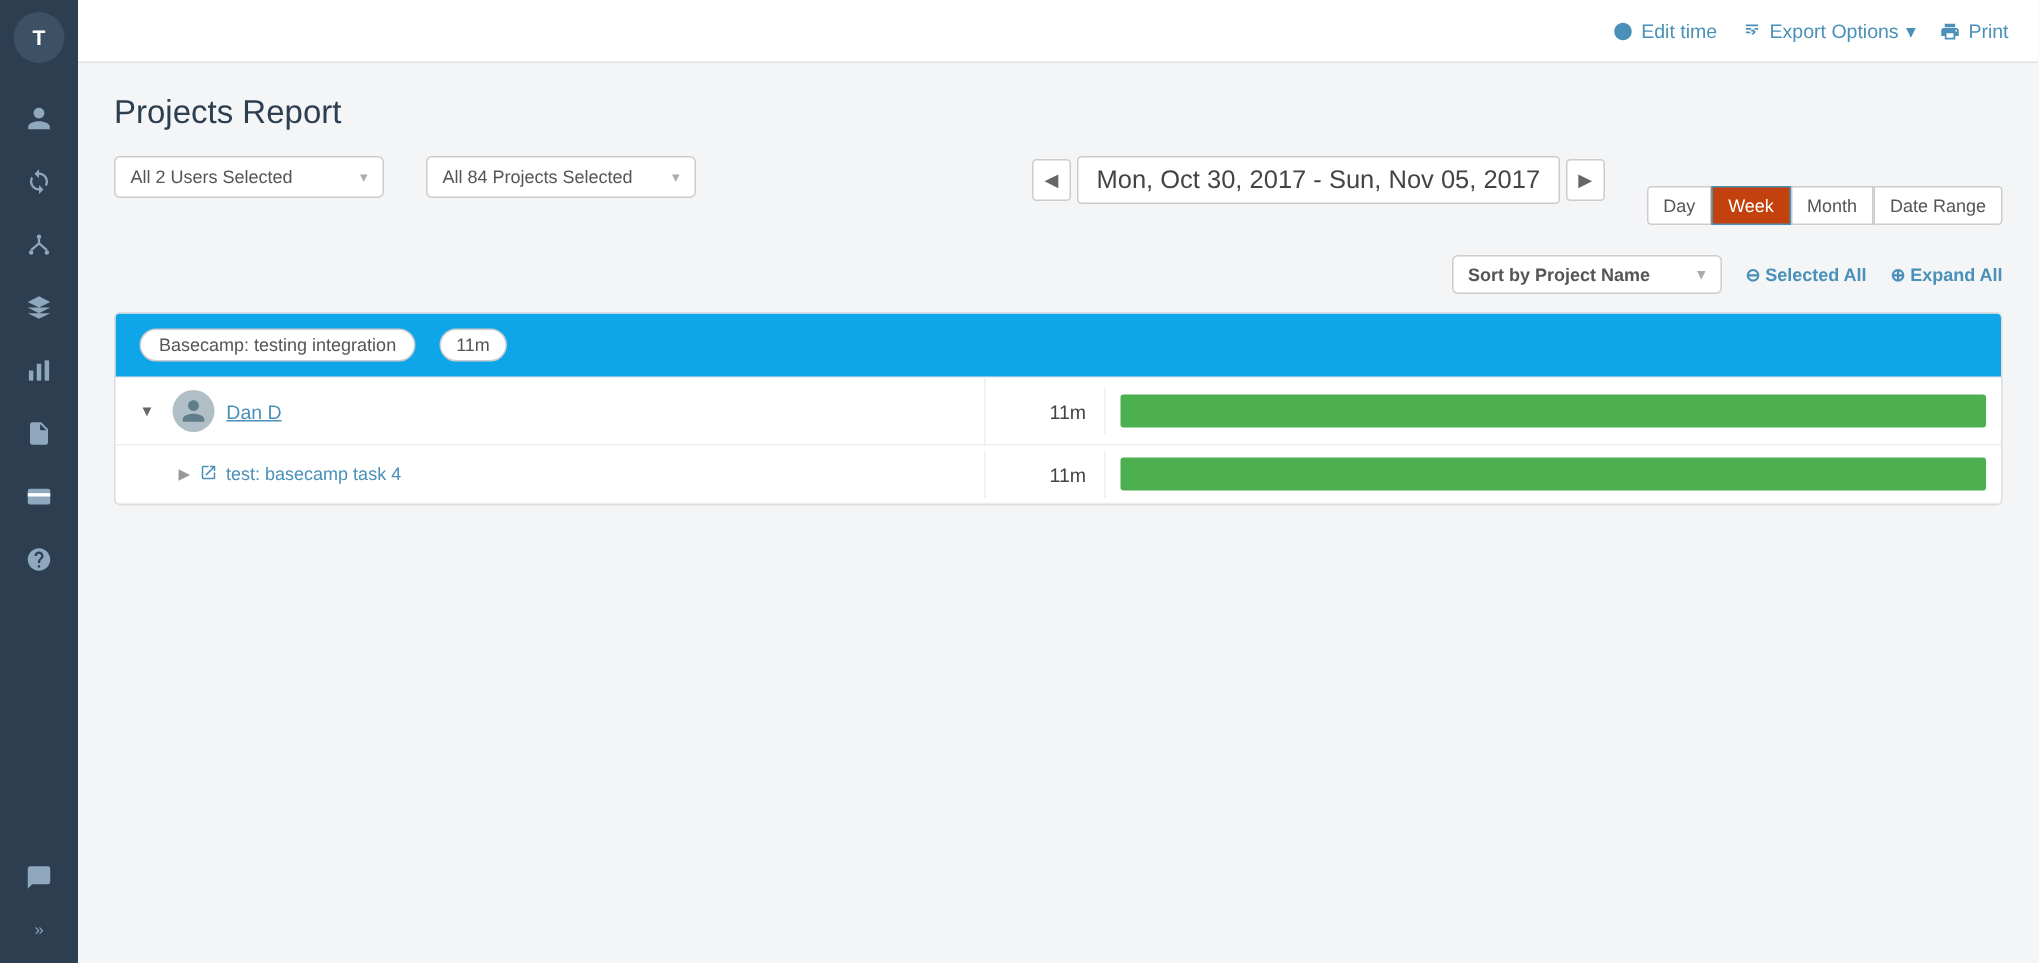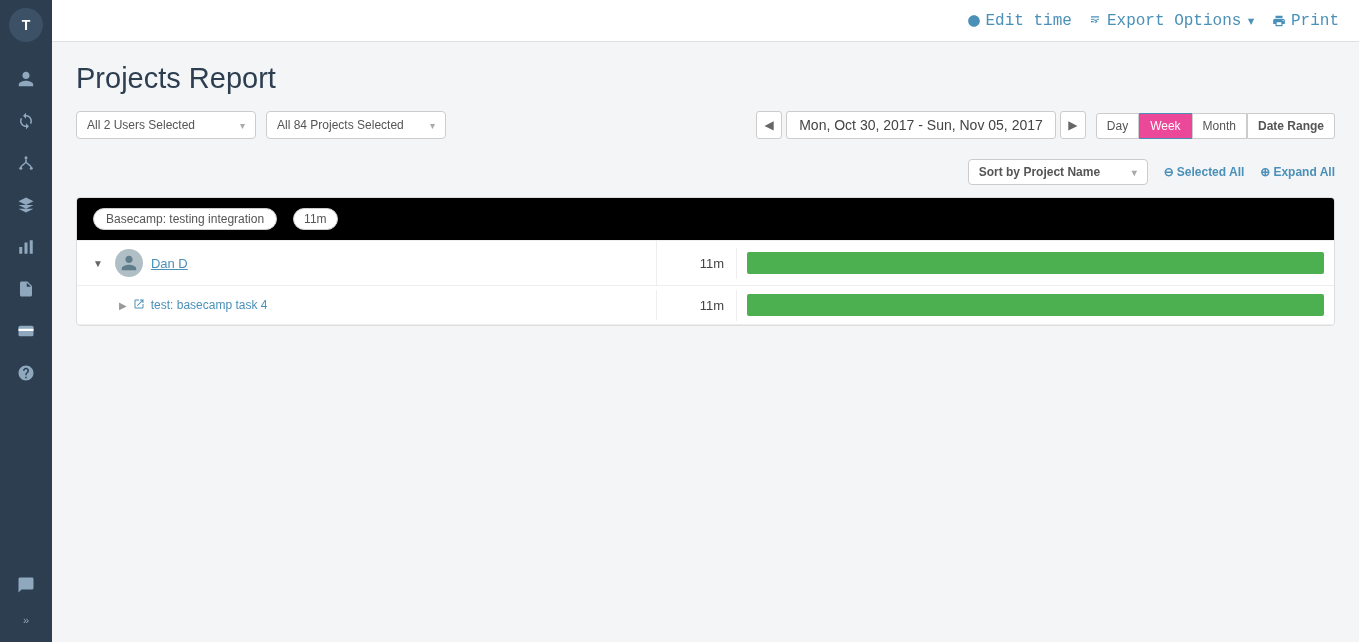--- a/index.html
+++ b/index.html
@@ -56,43 +56,43 @@
       display: flex;
       align-items: center;
       justify-content: flex-end;
       padding: 0 20px;
       height: 42px;
       border-bottom: 1px solid #e0e0e0;
       gap: 16px;
     }
     .topbar-action {
       display: flex; align-items: center; gap: 5px;
-      color: #4a90b8; font-size: 16px; cursor: pointer; font-family: Liberation Mono, monospace;
+      color: #4a90b8; font-size: 13px; cursor: pointer;
     }
     .topbar-action svg { width: 14px; height: 14px; }
 
     
     .content {
       flex: 1;
       padding: 20px 24px;
       overflow-y: auto;
     }
 
     .page-title {
-      font-size: 29px;
+      font-size: 22px;
       font-weight: 500;
       color: #2c3e50;
       margin-bottom: 16px;
     }
 
     
     .filter-bar {
       display: flex;
-      align-items: flex-end;
-      gap: 10px;
+      align-items: flex-start;
+      gap: 28px;
       margin-bottom: 20px;
       flex-wrap: wrap;
     }
 
     .select-dropdown {
       display: flex;
       align-items: center;
       background: #fff;
       border: 1px solid #ccc;
       border-radius: 4px;
@@ -108,32 +108,32 @@
     .date-nav {
       display: flex; align-items: center; gap: 4px; margin-left: auto;
     }
     .date-nav-btn {
       background: #fff; border: 1px solid #ccc; border-radius: 3px;
       width: 26px; height: 28px; cursor: pointer; color: #666; font-size: 12px;
       display: flex; align-items: center; justify-content: center;
     }
     .date-range-display {
       background: #fff; border: 1px solid #ccc; border-radius: 3px;
-      padding: 5px 12px; font-size: 14px; color: #444;
+      padding: 5px 12px; font-size: 17px; color: #444;
     }
     .view-buttons {
-      display: flex; gap: 0;
+      display: flex; gap: 0; margin-top: 20px;
     }
     .view-btn {
       padding: 5px 10px; font-size: 12px; cursor: pointer; border: 1px solid #ccc;
       background: #fff; color: #555;
     }
     .view-btn:first-child { border-radius: 3px 0 0 3px; }
-    .view-btn:last-child { border-radius: 0 3px 3px 0; font-weight: bold; }
-    .view-btn.active { background: #ec4899; color: #fff; border-color: #4a90b8; }
+    .view-btn:last-child { border-radius: 0 3px 3px 0; }
+    .view-btn.active { background: #c2410c; color: #fff; border-color: #4a90b8; }
 
     
     .sort-bar {
       display: flex; align-items: center; justify-content: flex-end;
       gap: 16px; margin-bottom: 12px; font-weight: bold;
     }
     .sort-select {
       display: flex; align-items: center; gap: 6px;
       background: #fff; border: 1px solid #ccc; border-radius: 4px;
       padding: 5px 10px; cursor: pointer; font-size: 12px; color: #555;
@@ -150,21 +150,21 @@
       background: #fff;
       border: 1px solid #ddd;
       border-radius: 4px;
       overflow: hidden;
     }
 
     .project-header-row {
       display: flex; align-items: center;
       padding: 10px 16px;
       border-bottom: 1px solid #eee;
-      background: #000000;
+      background: #0ea5e9;
     }
     .project-badge {
       background: #fff; border: 1px solid #ccc; border-radius: 12px;
       padding: 3px 12px; font-size: 12px; color: #555;
     }
     .project-duration-badge {
       background: #fff; border: 1px solid #ccc; border-radius: 12px;
       padding: 3px 10px; font-size: 12px; color: #555;
       margin-left: 16px;
     }

